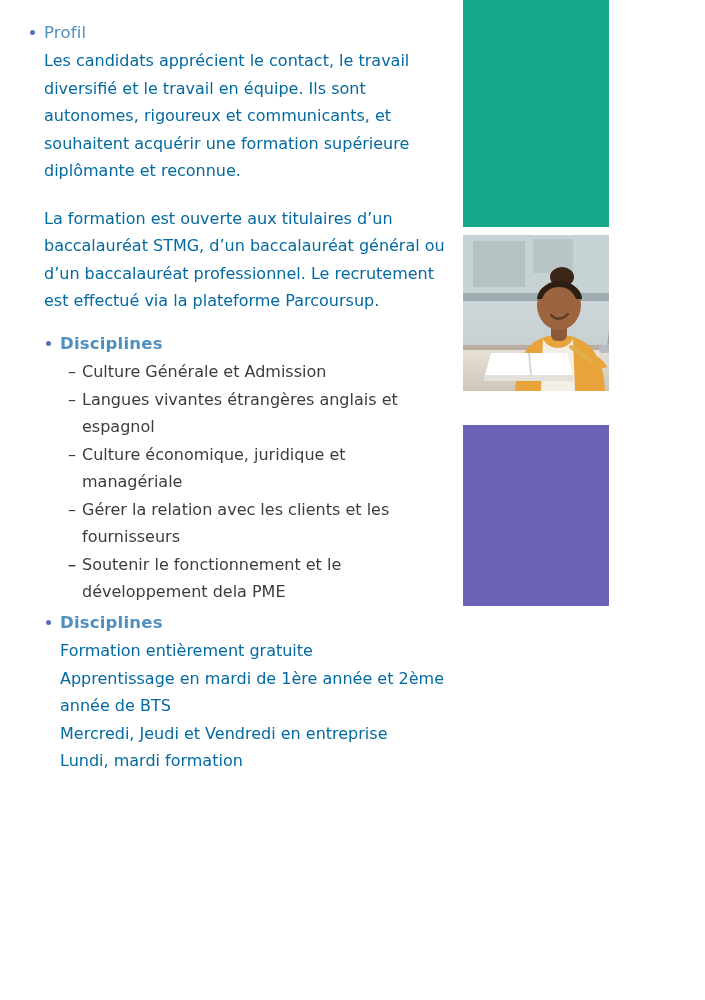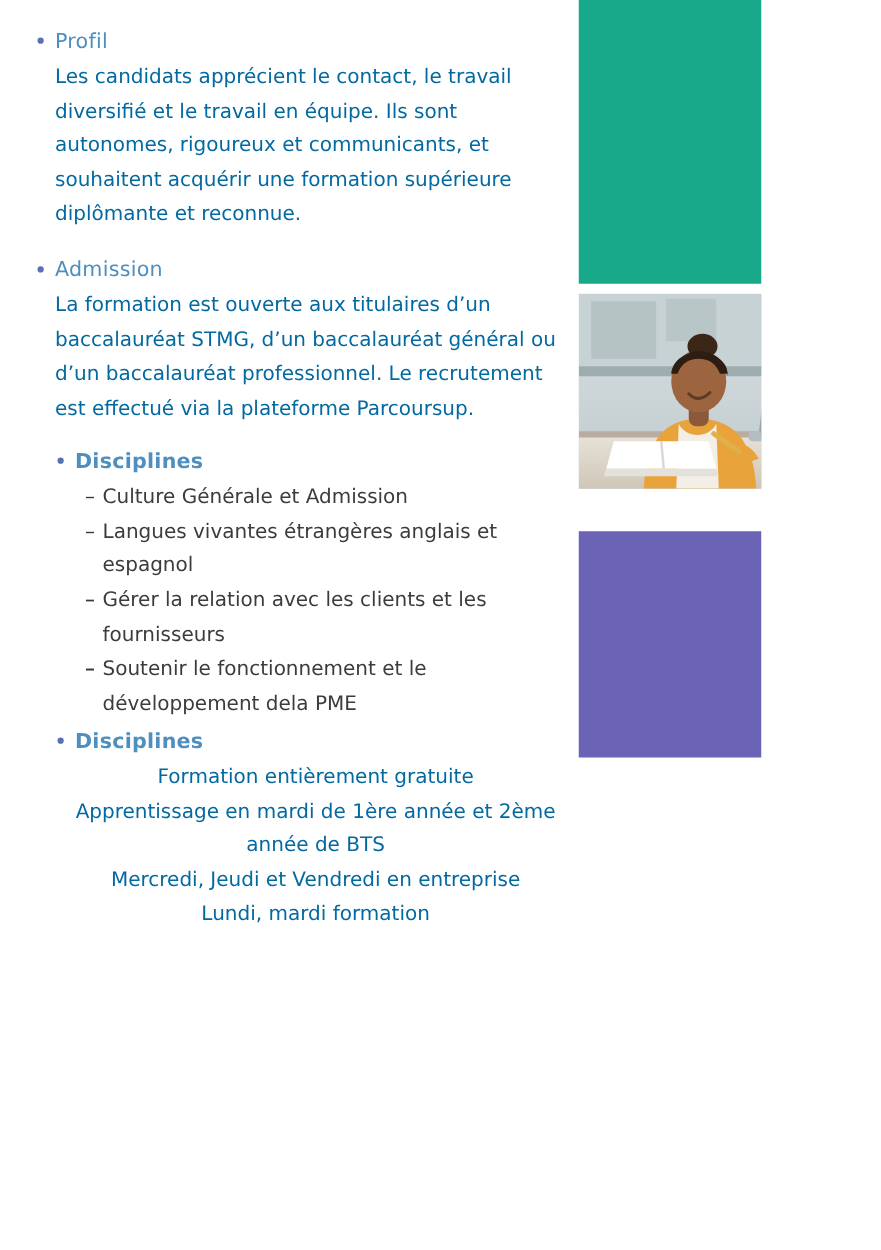--- a/index.html
+++ b/index.html
@@ -110,21 +110,21 @@
     position: absolute;
     left: 0;
     top: 0;
     color: #3c3c3c;
   }
 
   .gap-a { height: 18px; }
   .gap-b { height: 16px; }
   .gap-c { height: 4px; }
 
-  .lines > div { white-space: normal; text-align: center; }
+  .lines > div { white-space: normal; }
 </style>
 </head>
 <body>
 
 <div id="page">
 
   <div class="block" id="teal-block"></div>
   <div class="block" id="purple-block"></div>
 
   <div id="photo">
@@ -182,36 +182,33 @@
     <div class="section">
       <p class="heading">
         <span class="dot"></span><span>Profil</span>
       </p>
       <p class="body">Les candidats apprécient le contact, le travail diversifié et le travail en équipe. Ils sont autonomes, rigoureux et communicants, et souhaitent acquérir une formation supérieure diplômante et reconnue.</p>
     </div>
 
     <div class="gap-a"></div>
 
     <div class="section">
-      <p class="heading">
-        <span class="dot"></span><span>Admission</span>
-      </p>
       <p class="body">La formation est ouverte aux titulaires d’un baccalauréat STMG, d’un baccalauréat général ou d’un baccalauréat professionnel. Le recrutement est effectué via la plateforme Parcoursup.</p>
     </div>
 
     <div class="gap-b"></div>
 
     <div class="section indent-1">
       <p class="heading">
         <span class="dot"></span><span>Disciplines</span>
       </p>
       <ul class="list">
         <li><span class="dash">–</span><span>Culture Générale et Admission</span></li>
         <li><span class="dash">–</span><span>Langues vivantes étrangères anglais et espagnol</span></li>
-        <li><span class="dash">–</span></li>
+        <li><span class="dash">–</span><span>Culture économique, juridique et managériale</span></li>
         <li><span class="dash">–</span><span>Gérer la relation avec les clients et les fournisseurs</span></li>
         <li><span class="dash">–</span></li>
         <li><span class="dash">–</span></li>
         <li><span class="dash">–</span><span>Soutenir le fonctionnement et le développement dela PME</span></li>
       </ul>
     </div>
 
     <div class="gap-c"></div>
 
     <div class="section indent-1">

